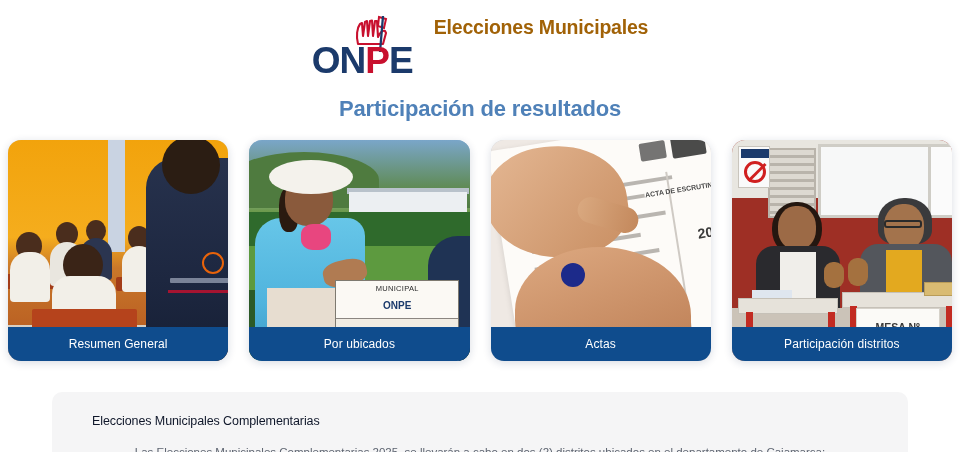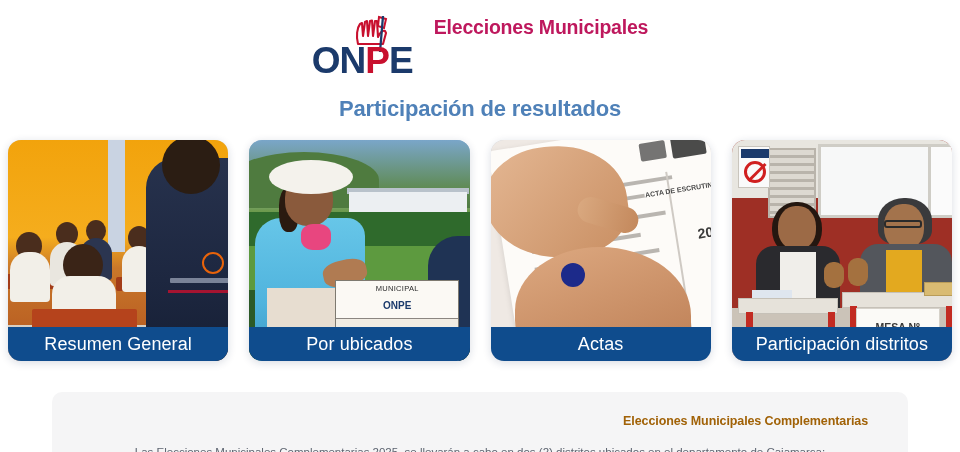--- a/index.html
+++ b/index.html
@@ -39,21 +39,21 @@
     letter-spacing: -1px;
     line-height: 1;
     color: #1b3a6b;
   }
   .logo-word .p-red { color: #c8102e; }
 
   .title-block { padding-top: 2px; }
   .title-line {
     font-size: 19.5px;
     font-weight: 800;
-    color: #be185d;
+    color: #a16207;
     line-height: 1.18;
     letter-spacing: -0.2px;
   }
   .date-badge {
     display: inline-block;
     margin-top: 7px;
     padding: 4px 11px 5px 11px;
     border: 1px solid #d7dde6;
     border-radius: 5px;
     font-size: 11.5px;
@@ -93,21 +93,21 @@
     position: absolute;
     inset: 0;
     overflow: hidden;
   }
   .card-label {
     position: absolute;
     left: 0; right: 0; bottom: 0;
     height: 34px;
     background: #0f4c8d;
     color: #ffffff;
-    font-size: 18px;
+    font-size: 12px;
     display: flex;
     align-items: center;
     justify-content: center;
     letter-spacing: 0.1px;
   }
 
   
   .p1 { background: linear-gradient(180deg,#f2a30c 0%, #f5ad1d 44%, #c9772a 58%, #b2551f 100%); }
   .p1 .pillar { position:absolute; left:100px; top:0; width:17px; height:112px; background:#c9d3e2; }
   .p1 .floor { position:absolute; left:0; bottom:0; width:100%; height:36px; background:#d8cfc2; }
@@ -244,24 +244,24 @@
     left: 52px;
     right: 52px;
     top: 392px;
     bottom: 0;
     background: #f5f5f6;
     border-radius: 10px 10px 0 0;
     padding: 22px 40px 0 40px;
     overflow: hidden;
   }
   .bp-title {
-    text-align: right;
+    text-align: left;
     font-size: 12.5px;
-    font-weight: 700;
-    color: #a16207;
+    font-weight: 400;
+    color: #0f172a;
     letter-spacing: -0.1px;
   }
   .bp-text {
     margin-top: 16px;
     text-align: center;
     font-size: 11.5px;
     color: #5d6470;
     line-height: 1.5;
   }
 </style>

